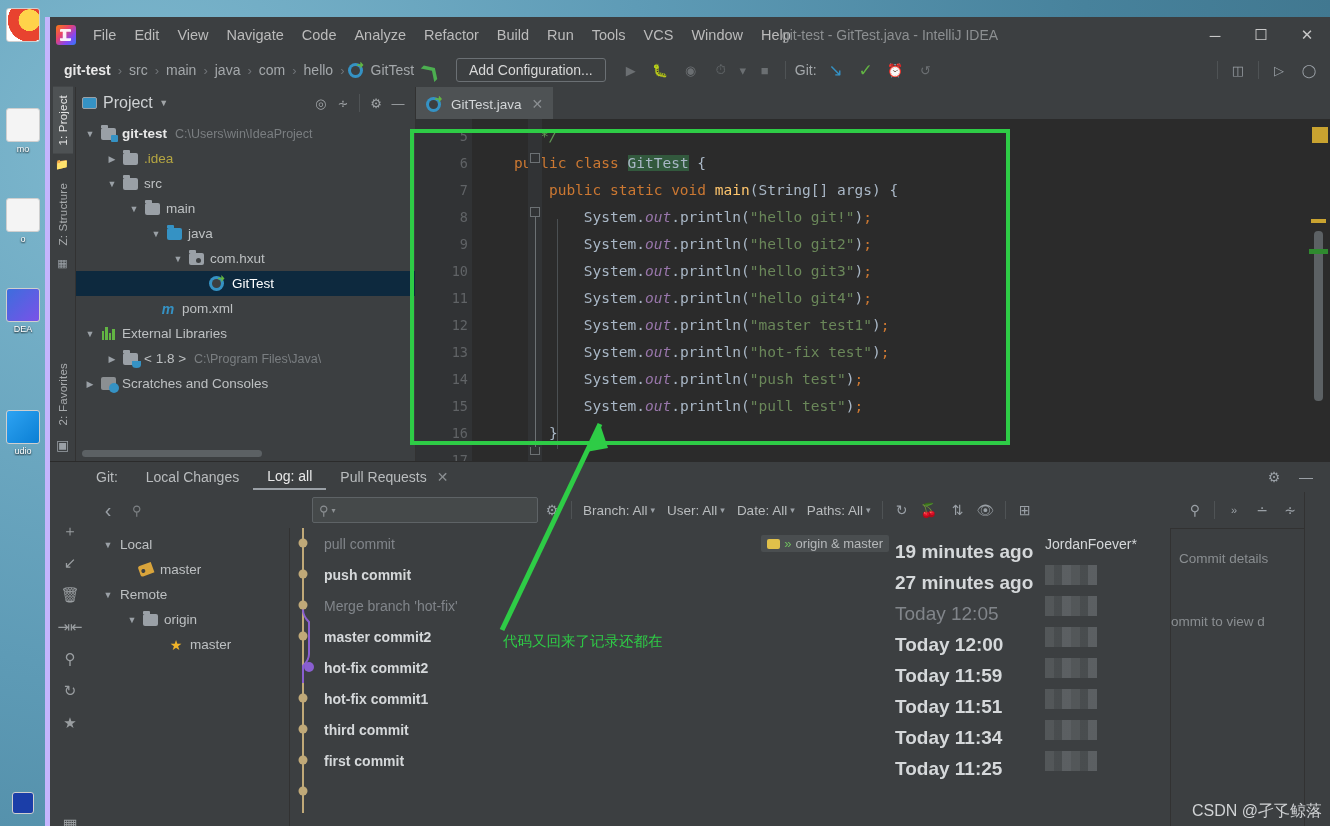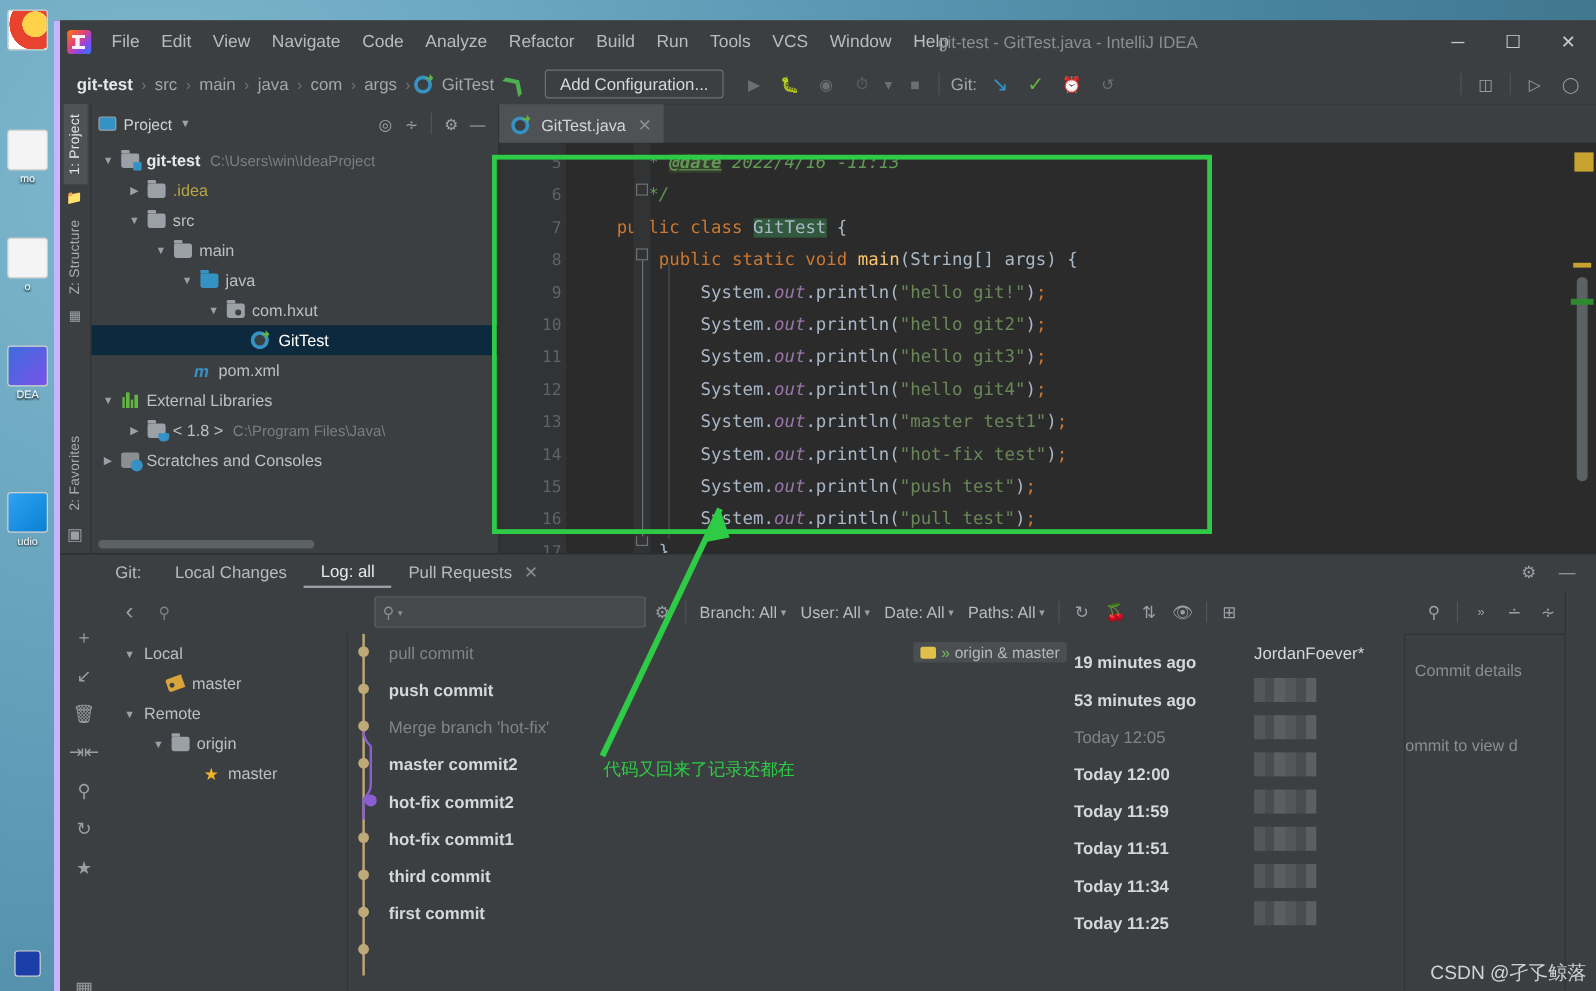--- a/index.html
+++ b/index.html
@@ -119,21 +119,21 @@
   #left-strip .bottom { margin-top: auto; display:flex; flex-direction:column; align-items:center; }
 
   
   #project-panel {
     width: 340px; background: #3c3f41; display: flex; flex-direction: column;
     border-right: 1px solid #323232; flex: none;
   }
   #project-header {
     height: 32px; display: flex; align-items: center; padding: 0 6px; flex: none;
   }
-  #project-header .ptitle { font-size: 13px; color: #cfd2d4; margin-left: 6px; }
+  #project-header .ptitle { font-size: 16px; color: #cfd2d4; margin-left: 6px; }
   .ph-ico { width: 22px; height: 22px; display:flex; align-items:center; justify-content:center;
     color:#a0a4a7; font-size: 13px; }
   .folder-blue {
     width: 15px; height: 12px; background: #3592c4; border-radius: 2px;
     border: 1.5px solid #9aa0a6; position: relative; display:inline-block;
   }
   #project-tree {
     flex: 1; overflow: hidden; padding-top: 2px; font-size: 13.5px;
   }
   .tn {
@@ -264,21 +264,21 @@
     position: relative; }
   .crow { height: 31px; display: flex; align-items: center; white-space: nowrap; }
   .graph-cell { width: 26px; flex:none; position: relative; height: 31px; }
   .subject { flex: 1; min-width: 0; color: #d5d8da; font-size: 14px; font-weight: bold; overflow: hidden;
     padding-left: 8px; }
   .subject.dim { color: #81858a; font-weight: normal; }
   .ref-chip {
     display:inline-flex; align-items:center; gap:4px; background:#4a4e50; border-radius:2px;
     padding: 1px 6px; color:#b5b8ba; font-size:13px; font-weight: normal; margin-right: 6px;
   }
-  .date-cell { width: 150px; flex:none; text-align: left; font-size: 14px; color:#d5d8da; font-weight: bold; margin-top: 16px; }
+  .date-cell { width: 150px; flex:none; text-align: left; font-size: 19px; color:#d5d8da; font-weight: bold; margin-top: 16px; }
   .date-cell.dim { color:#81858a; font-weight: normal; }
   .author-cell { width: 125px; flex:none; font-size: 14px; color:#d5d8da; }
   .px-block { display:inline-block; width:52px; height:20px;
     background: repeating-linear-gradient(90deg,#55595b 0 9px,#4a4e50 9px 17px,#5e6265 17px 26px);
     vertical-align:-4px; opacity:.92; }
 
   #details-pane {
     width: 134px; flex: none; border-left: 1px solid #323232; background: #3c3f41;
     display: flex; flex-direction: column;
   }
@@ -352,21 +352,21 @@
     <span class="crumb first">git-test</span>
     <span class="crumb-sep">›</span>
     <span class="crumb">src</span>
     <span class="crumb-sep">›</span>
     <span class="crumb">main</span>
     <span class="crumb-sep">›</span>
     <span class="crumb">java</span>
     <span class="crumb-sep">›</span>
     <span class="crumb">com</span>
     <span class="crumb-sep">›</span>
-    <span class="crumb">args</span>
+    <span class="crumb">hello</span>
     <span class="crumb-sep">›</span>
     <span class="cls-icon"></span>
     <span class="crumb">GitTest</span>
 
     <span id="green-arrow">❯</span>
     <span id="add-config">Add Configuration...</span>
     <span class="tb-ico dim">▶</span>
     <span class="tb-ico dim">🐛</span>
     <span class="tb-ico dim">◉</span>
     <span class="tb-ico dim">⏱</span>
@@ -547,21 +547,20 @@
           <div id="fold-rail">
             <span style="position:absolute;left:2px;top:34px;width:10px;height:10px;border:1px solid #6c7174;display:block"></span>
             <span style="position:absolute;left:2px;top:88px;width:10px;height:10px;border:1px solid #6c7174;display:block"></span>
             <span style="position:absolute;left:6.5px;top:98px;width:1px;height:230px;background:#6c7174"></span>
             <span style="position:absolute;left:2px;top:328px;width:10px;height:8px;border:1px solid #6c7174;border-top:none;display:block"></span>
           </div>
           <div id="indent-guides">
             <div class="iguide" style="left:85px;top:100px;height:230px"></div>
           </div>
 
-          <div class="cl"><span class="cmt">   * </span><span class="tag">@date</span><span class="cmt"> 2022/4/16 -11:13</span></div>
           <div class="cl"><span class="cmt">   */</span></div>
           <div class="cl"><span class="kw">public </span><span class="kw">class </span><span class="sel-word pln">GitTest</span><span class="pln"> {</span></div>
           <div class="cl"><span class="pln">    </span><span class="kw">public </span><span class="kw">static </span><span class="kw">void </span><span class="mth">main</span><span class="pln">(String[] args) {</span></div>
           <div class="cl"><span class="pln">        System.</span><span class="fld2">out</span><span class="pln">.println(</span><span class="str">"hello git!"</span><span class="pln">)</span><span class="semi">;</span></div>
           <div class="cl"><span class="pln">        System.</span><span class="fld2">out</span><span class="pln">.println(</span><span class="str">"hello git2"</span><span class="pln">)</span><span class="semi">;</span></div>
           <div class="cl"><span class="pln">        System.</span><span class="fld2">out</span><span class="pln">.println(</span><span class="str">"hello git3"</span><span class="pln">)</span><span class="semi">;</span></div>
           <div class="cl"><span class="pln">        System.</span><span class="fld2">out</span><span class="pln">.println(</span><span class="str">"hello git4"</span><span class="pln">)</span><span class="semi">;</span></div>
           <div class="cl"><span class="pln">        System.</span><span class="fld2">out</span><span class="pln">.println(</span><span class="str">"master test1"</span><span class="pln">)</span><span class="semi">;</span></div>
           <div class="cl"><span class="pln">        System.</span><span class="fld2">out</span><span class="pln">.println(</span><span class="str">"hot-fix test"</span><span class="pln">)</span><span class="semi">;</span></div>
           <div class="cl"><span class="pln">        System.</span><span class="fld2">out</span><span class="pln">.println(</span><span class="str">"push test"</span><span class="pln">)</span><span class="semi">;</span></div>
@@ -706,21 +705,21 @@
                 <span style="color:#6fbf5e">»</span>
                 <span>origin &amp; master</span>
               </span>
               <span class="date-cell">19 minutes ago</span>
               <span class="author-cell">JordanFoever*</span>
             </div>
 
             <div class="crow">
               <span class="graph-cell"></span>
               <span class="subject">push commit</span>
-              <span class="date-cell">53 minutes ago</span>
+              <span class="date-cell">27 minutes ago</span>
               <span class="author-cell"><span class="px-block"></span></span>
             </div>
 
             <div class="crow">
               <span class="graph-cell"></span>
               <span class="subject dim">Merge branch 'hot-fix'</span>
               <span class="date-cell dim">Today 12:05</span>
               <span class="author-cell"><span class="px-block"></span></span>
             </div>
 

